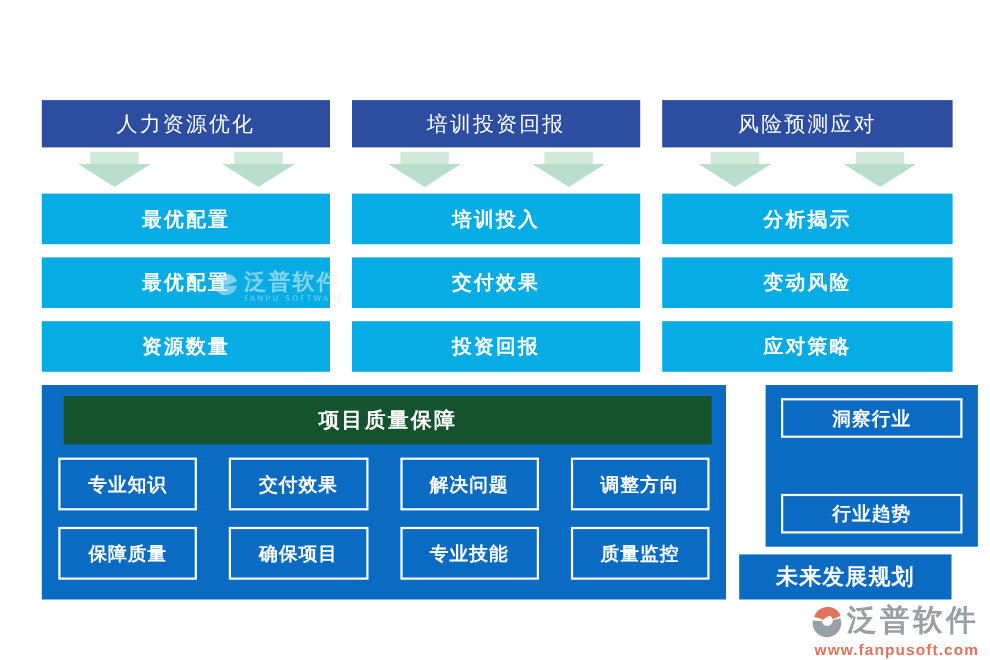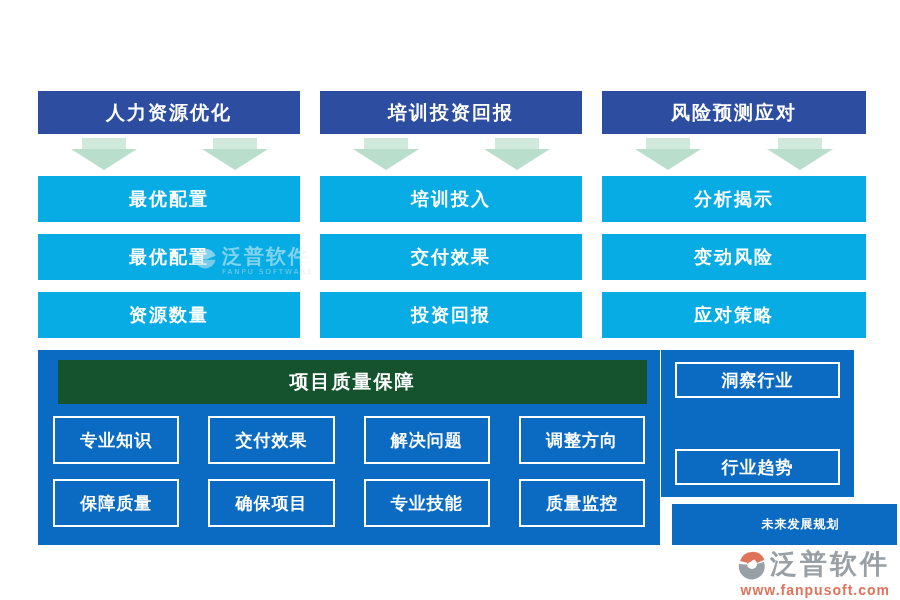--- a/index.html
+++ b/index.html
@@ -7,21 +7,21 @@
     position:relative;width:900px;height:600px;background:#ffffff;overflow:hidden;
     font-family:"DejaVu Sans","Liberation Sans",sans-serif;
   }
   .title{
     position:absolute;top:24px;left:0;width:900px;margin:0;
     text-align:center;font-size:31px;font-weight:bold;color:#8B0000;letter-spacing:1px;
   }
   
   .col{position:absolute;top:91px;width:262px;}
   .col-header{
-    height:43px;background:#2C4DA0;color:#fff;font-size:19px;font-weight:bold;
+    height:43px;background:#2C4DA0;color:#fff;font-size:19px;font-weight:normal;
     display:flex;align-items:center;justify-content:center;letter-spacing:2px;
   }
   .arrows{height:38px;display:flex;justify-content:space-around;align-items:flex-start;padding-top:4px;}
   .arrow{width:68px;display:flex;flex-direction:column;align-items:center;}
   .arrow .shaft{width:44px;height:11px;background:#D0E9DB;}
   .arrow .head{
     width:0;height:0;border-left:33px solid transparent;border-right:33px solid transparent;
     border-top:21px solid #B9DECB;
   }
   .chip{
@@ -39,27 +39,27 @@
   .btn-grid{
     position:absolute;left:15px;top:66px;width:592px;
     display:grid;grid-template-columns:repeat(4,1fr);gap:15px 29px;
   }
   .panel-btn{
     height:48px;border:2px solid #fff;box-sizing:border-box;color:#fff;
     font-size:17px;font-weight:bold;letter-spacing:1px;
     display:flex;align-items:center;justify-content:center;background:transparent;
   }
   
-  .industry-panel{position:absolute;left:661px;top:350px;width:193px;height:147px;background:#0B6BC3;
+  .industry-panel{position:absolute;left:696px;top:350px;width:193px;height:147px;background:#0B6BC3;
     display:flex;flex-direction:column;justify-content:space-between;padding:12px 14px;box-sizing:border-box;}
   .industry-panel .panel-btn{height:36px;font-size:17px;}
   .future-panel{
     position:absolute;left:672px;top:504px;width:193px;height:41px;background:#0B6BC3;
-    color:#fff;font-size:12px;font-weight:bold;letter-spacing:1px;
-    display:flex;align-items:center;justify-content:center;padding-left:32px;
+    color:#fff;font-size:20px;font-weight:bold;letter-spacing:1px;
+    display:flex;align-items:center;justify-content:center;
   }
   
   .watermark{
     position:absolute;left:192px;top:246px;display:flex;align-items:flex-start;gap:4px;
     opacity:0.55;pointer-events:none;
   }
   .watermark .wm-text{display:flex;flex-direction:column;line-height:1;}
   .wm-brand{font-size:20px;font-weight:bold;color:#E8F3F7;letter-spacing:2px;}
   .wm-sub{font-size:7px;color:#CFE5EE;letter-spacing:2px;margin-top:3px;}
   

